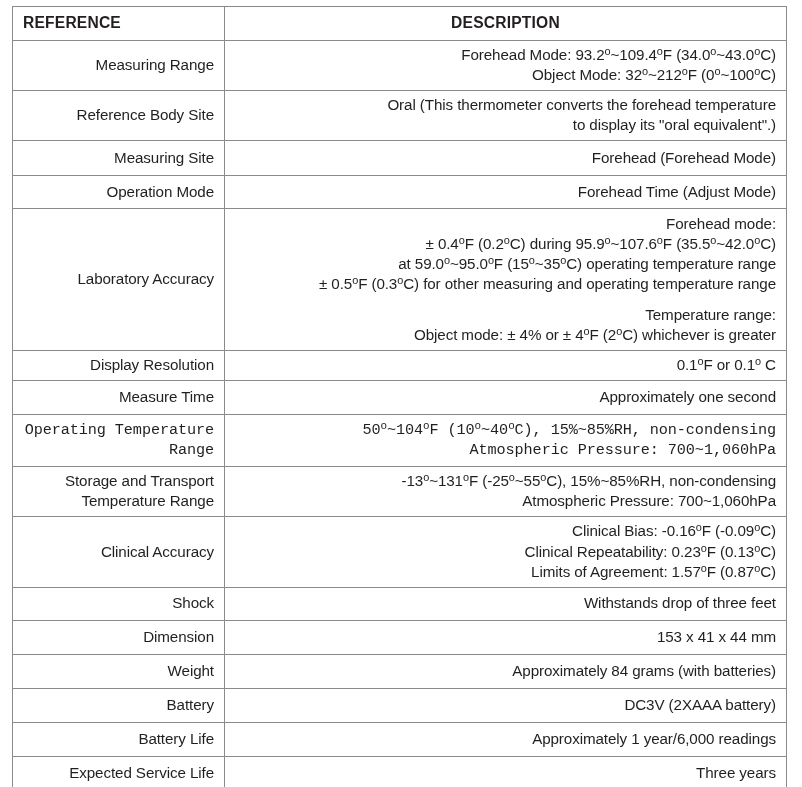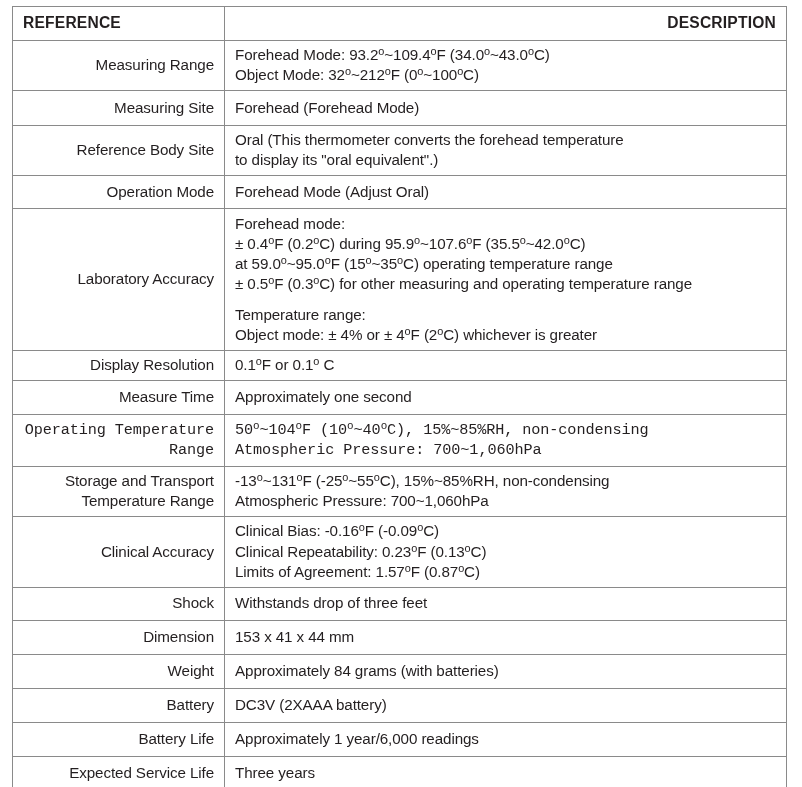--- a/index.html
+++ b/index.html
@@ -44,28 +44,28 @@
   }
   .spec-table thead th {
     font-weight: bold;
     font-size: 15.6px;
     letter-spacing: 0.2px;
     height: 29px;
     padding-top: 2px;
     padding-bottom: 2px;
   }
   th.hdr-ref { text-align: left; }
-  th.hdr-desc { text-align: right; }
+  th.hdr-desc { text-align: center; }
 
   td.ref-cell {
     text-align: right;
     font-size: 15.2px;
   }
   td.desc-cell {
-    text-align: left;
+    text-align: right;
   }
   .line { display: block; white-space: pre; }
   .line.gap { height: 0.72em; }
   sup.deg {
     font-size: 0.72em;
     vertical-align: 0.42em;
     line-height: 0;
   }
 </style>
 </head>
@@ -86,43 +86,43 @@
     <tbody id="table-body">
         <tr style="height: 50px;">
           <td class="ref-cell">
             <span class="line">Measuring Range</span>
           </td>
           <td class="desc-cell">
             <span class="line">Forehead Mode: 93.2<sup class="deg">o</sup>~109.4<sup class="deg">o</sup>F (34.0<sup class="deg">o</sup>~43.0<sup class="deg">o</sup>C)</span>
             <span class="line">Object Mode: 32<sup class="deg">o</sup>~212<sup class="deg">o</sup>F (0<sup class="deg">o</sup>~100<sup class="deg">o</sup>C)</span>
           </td>
         </tr>
-        <tr style="height: 35px;">
-          <td class="ref-cell">
-            <span class="line">Measuring Site</span>
-          </td>
-          <td class="desc-cell">
-            <span class="line">Forehead (Forehead Mode)</span>
-          </td>
-        </tr>
         <tr style="height: 47px;">
           <td class="ref-cell">
             <span class="line">Reference Body Site</span>
           </td>
           <td class="desc-cell">
             <span class="line">Oral (This thermometer converts the forehead temperature</span>
             <span class="line">to display its "oral equivalent".)</span>
           </td>
         </tr>
+        <tr style="height: 35px;">
+          <td class="ref-cell">
+            <span class="line">Measuring Site</span>
+          </td>
+          <td class="desc-cell">
+            <span class="line">Forehead (Forehead Mode)</span>
+          </td>
+        </tr>
         <tr style="height: 33px; margin-top: 39px;">
           <td class="ref-cell">
             <span class="line">Operation Mode</span>
           </td>
           <td class="desc-cell">
-            <span class="line">Forehead Mode (Adjust Oral)</span>
+            <span class="line">Forehead Time (Adjust Mode)</span>
           </td>
         </tr>
         <tr style="height: 142px;">
           <td class="ref-cell">
             <span class="line">Laboratory Accuracy</span>
           </td>
           <td class="desc-cell">
             <span class="line">Forehead mode:</span>
             <span class="line">± 0.4<sup class="deg">o</sup>F (0.2<sup class="deg">o</sup>C) during 95.9<sup class="deg">o</sup>~107.6<sup class="deg">o</sup>F (35.5<sup class="deg">o</sup>~42.0<sup class="deg">o</sup>C)</span>
             <span class="line">at 59.0<sup class="deg">o</sup>~95.0<sup class="deg">o</sup>F (15<sup class="deg">o</sup>~35<sup class="deg">o</sup>C) operating temperature range</span>

